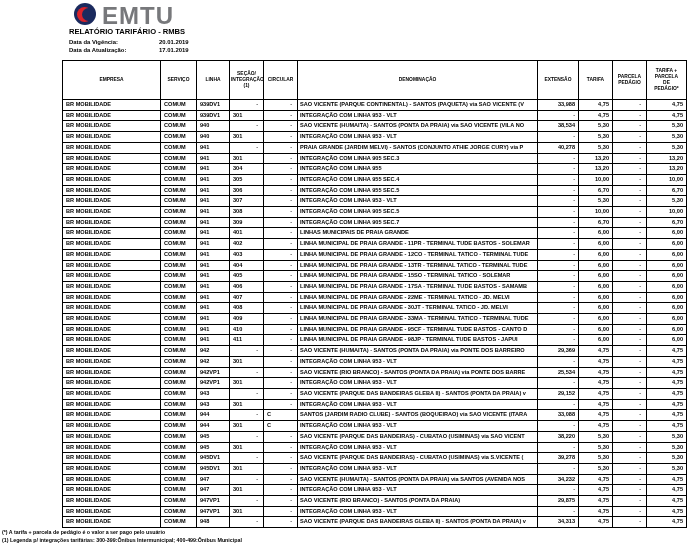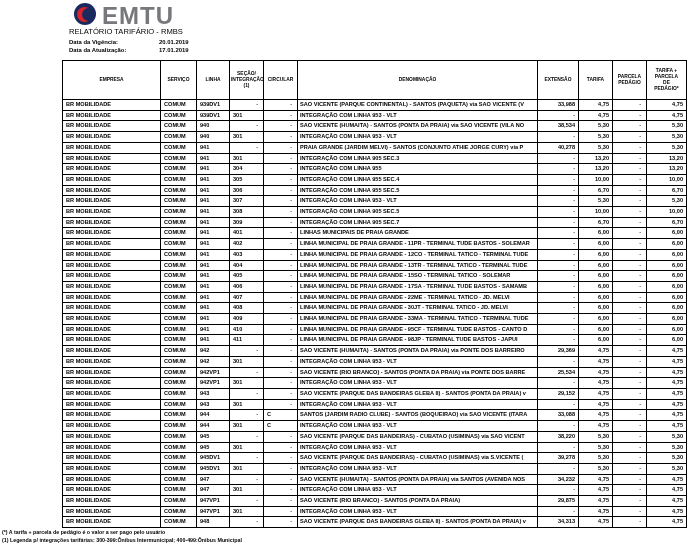--- a/index.html
+++ b/index.html
@@ -8,21 +8,21 @@
     font-family:"Liberation Sans", sans-serif;color:#000;
     -webkit-font-smoothing:antialiased;overflow:hidden;
   }
   
   .logo{position:absolute;left:74px;top:3px;width:200px;height:26px;}
   .logo-circle{position:absolute;left:0;top:0;width:22px;height:22px;border-radius:50%;}
   .logo-red{position:absolute;left:3px;top:3.5px;width:15px;height:15px;border-radius:50%;}
   .logo-inner{position:absolute;left:7.5px;top:4.5px;width:13px;height:13px;border-radius:50%;}
   .logo-text{position:absolute;left:28px;top:-1px;font-size:24px;font-weight:bold;letter-spacing:1px;}
   
-  .title{position:absolute;left:69px;top:27px;font-size:7.6px;font-weight:normal;}
+  .title{position:absolute;left:69px;top:27px;font-size:7.6px;font-weight:bold;}
   .dates{position:absolute;left:69px;top:38px;font-size:5.9px;font-weight:bold;line-height:8px;}
   .dates .lbl{display:inline-block;width:90px;}
   
   table{border-collapse:collapse;table-layout:fixed;position:absolute;left:62px;top:60px;width:624px;}
   th,td{border:1px solid #000;overflow:hidden;white-space:nowrap;box-sizing:border-box;}
   thead th{
     font-size:4.9px;font-weight:bold;text-align:center;vertical-align:middle;
     white-space:pre-line;height:39px;padding:1px;line-height:1.25;
   }
   tbody td{

